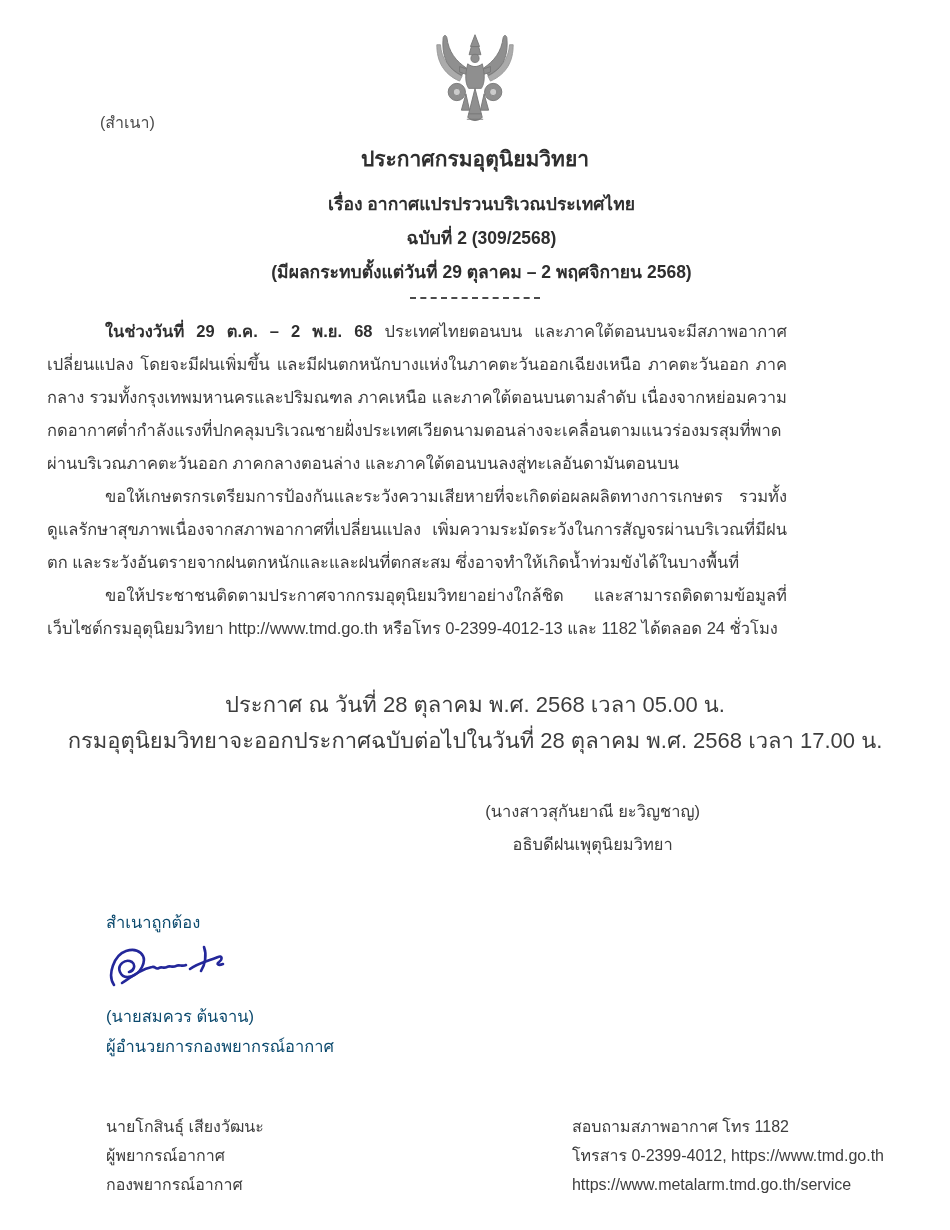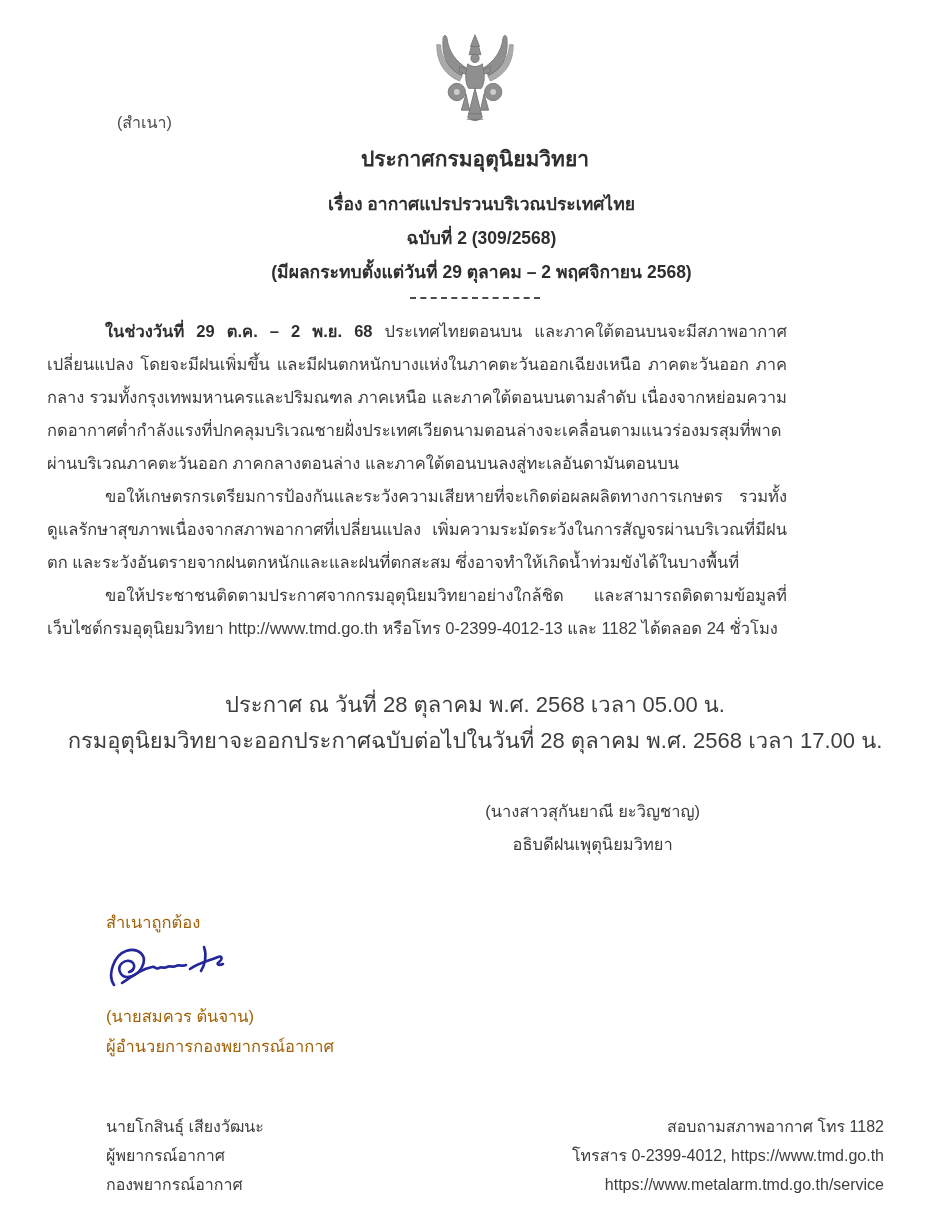--- a/index.html
+++ b/index.html
@@ -11,21 +11,21 @@
     color:#3d3d3d;
     font-family:"Liberation Sans","DejaVu Sans",sans-serif;
     overflow:hidden;
   }
   .emblem-wrap{
     padding-top:30px;
     display:flex; justify-content:center;
     height:138px;
   }
   .copy-label{
-    position:absolute; left:117px; top:110px;
+    position:absolute; left:100px; top:110px;
     font-size:16px; color:#4a4a4a;
   }
   .doc-header{ text-align:center; margin-top:4px; color:#2f2f2f; }
   .doc-title{ font-size:21px; font-weight:bold; margin-bottom:12px; }
   .doc-header .h-line{ font-size:17.5px; font-weight:bold; line-height:34px;padding-left:13px; }
   .separator{
     width:130px; margin:8px auto 0;
     border-top:2px dashed #4a4a4a; height:0;
   }
   .body-text{
@@ -42,29 +42,29 @@
     font-size:22px; line-height:36px; color:#3d3d3d;
   }
   .signer-block{
     width:fit-content;
     margin:36px 250px 0 auto;
     text-align:center;
     font-size:16.5px; line-height:33px; color:#3d3d3d;
   }
   .cert-block{
     margin:46px 0 0 106px;
-    font-size:16.5px; line-height:30px; color:#a16207;
+    font-size:16.5px; line-height:30px; color:#0c4a6e;
   }
   .cert-sig{ margin:4px 0 2px 2px; height:58px; }
   .footer{
     position:absolute; left:106px; right:66px; top:1112px;
     display:flex; justify-content:space-between;
     font-size:16px; line-height:29px; color:#3d3d3d;
   }
-  .footer .right{ text-align:right; }
+  .footer .right{ }
 </style>
 </head>
 <body>
 
 <div class="page">
 
   <div class="emblem-wrap">
     <span>
       <svg viewBox="0 0 110 110" width="100" height="104" aria-hidden="true">
         <g fill="#8f8f8f" stroke="#767676" stroke-width="1">

